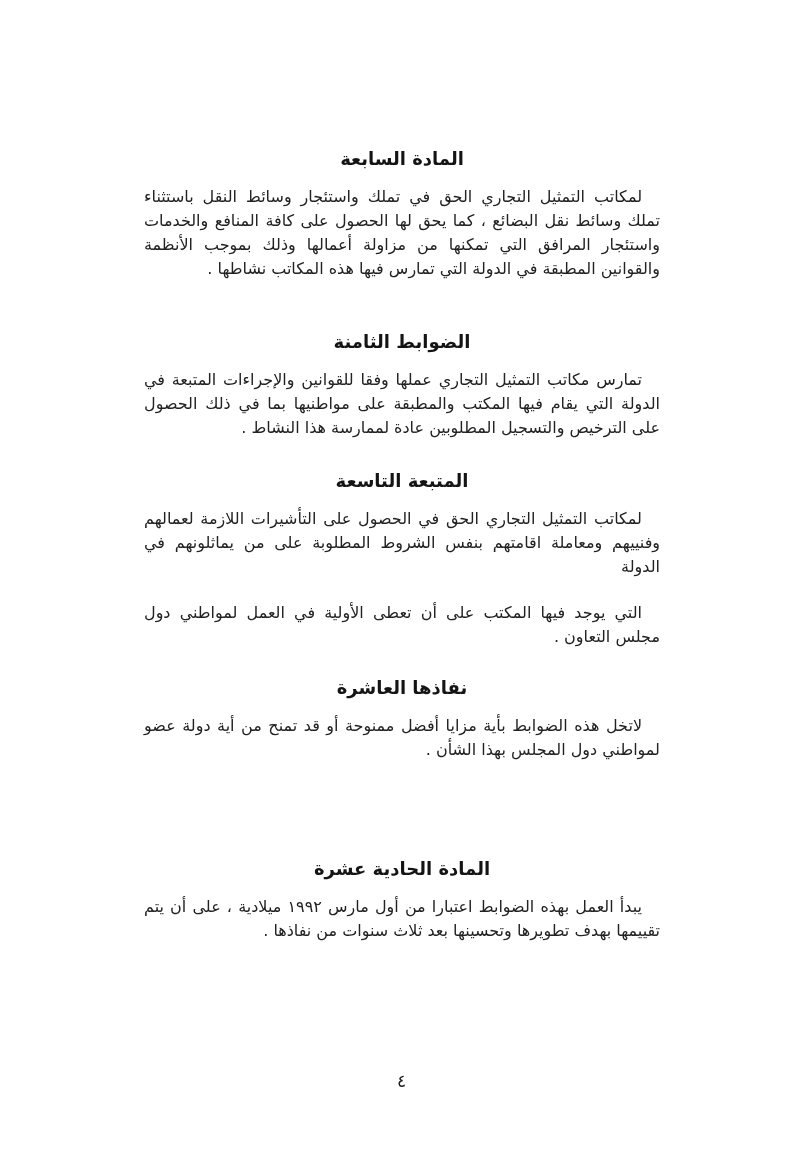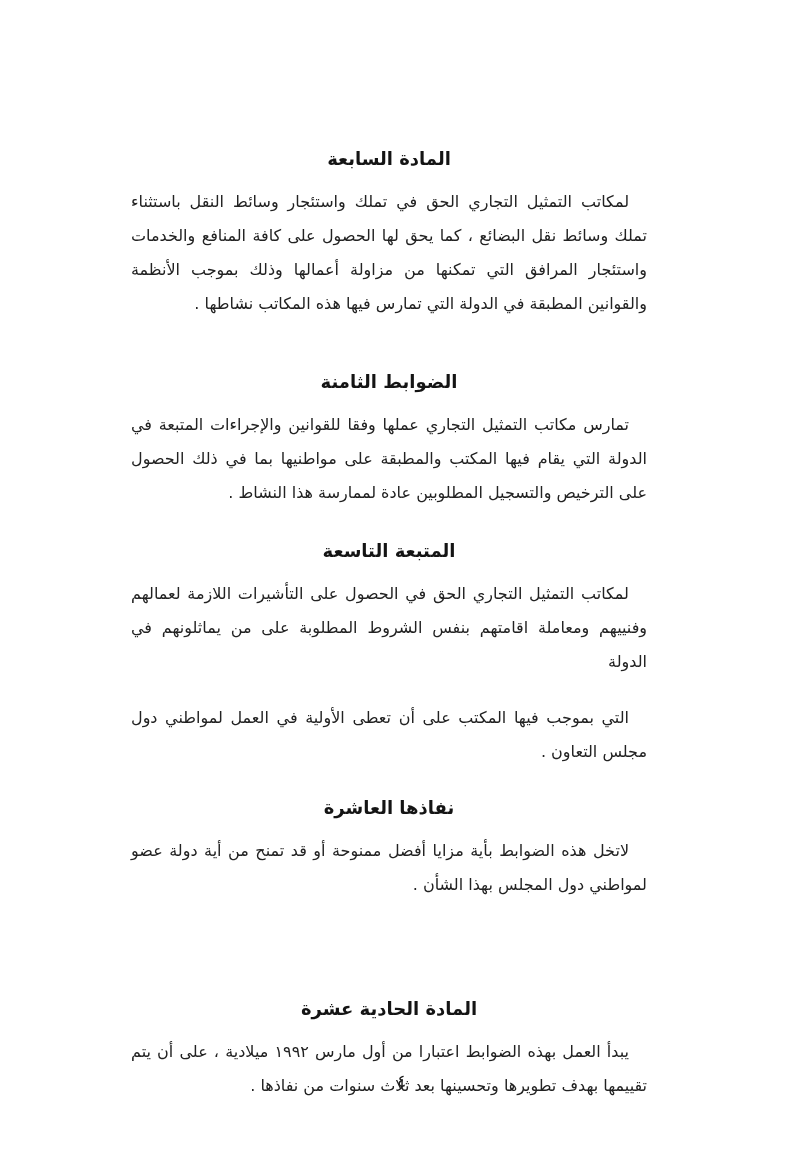--- a/index.html
+++ b/index.html
@@ -13,35 +13,35 @@
     width: 803px;
     height: 1163px;
     background: #ffffff;
     direction: rtl;
     color: #1c1c1c;
     overflow: hidden;
   }
   .content {
     position: absolute;
     top: 148px;
-    right: 156px;
+    right: 143px;
     width: 516px;
   }
   .article { display: block; }
   .article-title {
     text-align: center;
     font-weight: bold;
     font-size: 18px;
     letter-spacing: 0.5px;
     margin-bottom: 16px;
     color: #141414;
   }
   .article-body {
     font-size: 16px;
-    line-height: 34px;
+    line-height: 24px;
     text-align: justify;
     text-align-last: right;
     text-indent: 18px;
     color: #222222;
   }
   .article-body + .article-body {
     margin-top: 22px;
   }
   .article + .article { margin-top: 50px; }
   .article.gap-small { margin-top: 30px; }
@@ -69,21 +69,21 @@
     </section>
 
     <section class="article">
       <h2 class="article-title">الضوابط الثامنة</h2>
       <p class="article-body">تمارس مكاتب التمثيل التجاري عملها وفقا للقوانين والإجراءات المتبعة في الدولة التي يقام فيها المكتب والمطبقة على مواطنيها بما في ذلك الحصول على الترخيص والتسجيل المطلوبين عادة لممارسة هذا النشاط .</p>
     </section>
 
     <section class="article gap-small">
       <h2 class="article-title">المتبعة التاسعة</h2>
       <p class="article-body">لمكاتب التمثيل التجاري الحق في الحصول على التأشيرات اللازمة لعمالهم وفنييهم ومعاملة اقامتهم بنفس الشروط المطلوبة على من يماثلونهم في الدولة</p>
-      <p class="article-body">التي بموجب فيها المكتب على أن تعطى الأولية في العمل لمواطني دول مجلس التعاون .</p>
+      <p class="article-body">التي يوجد فيها المكتب على أن تعطى الأولية في العمل لمواطني دول مجلس التعاون .</p>
     </section>
 
     <section class="article gap-medium">
       <h2 class="article-title">نفاذها العاشرة</h2>
       <p class="article-body">لاتخل هذه الضوابط بأية مزايا أفضل ممنوحة أو قد تمنح من أية دولة عضو لمواطني دول المجلس بهذا الشأن .</p>
     </section>
 
     <section class="article gap-large">
       <h2 class="article-title">المادة الحادية عشرة</h2>
       <p class="article-body">يبدأ العمل بهذه الضوابط اعتبارا من أول مارس ١٩٩٢ ميلادية ، على أن يتم تقييمها بهدف تطويرها وتحسينها بعد ثلاث سنوات من نفاذها .</p>

